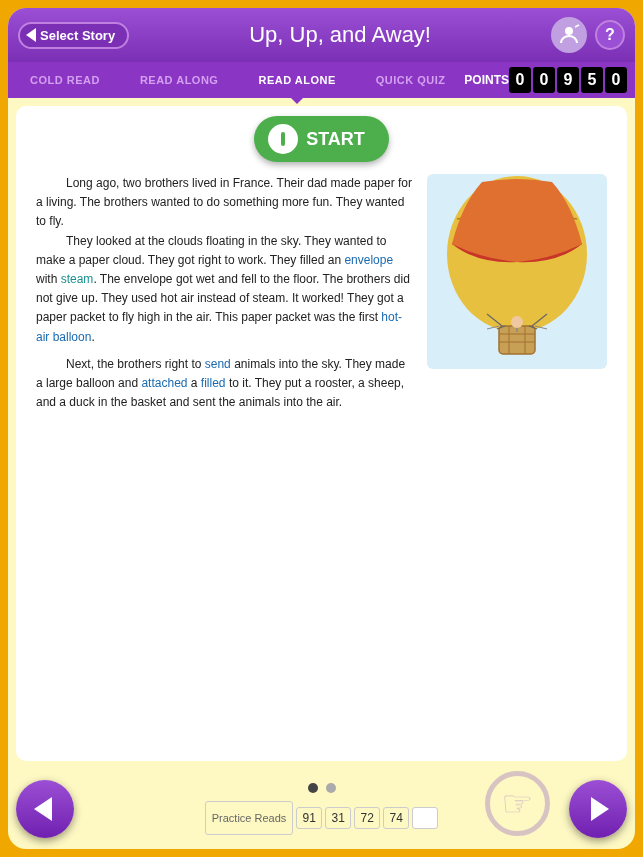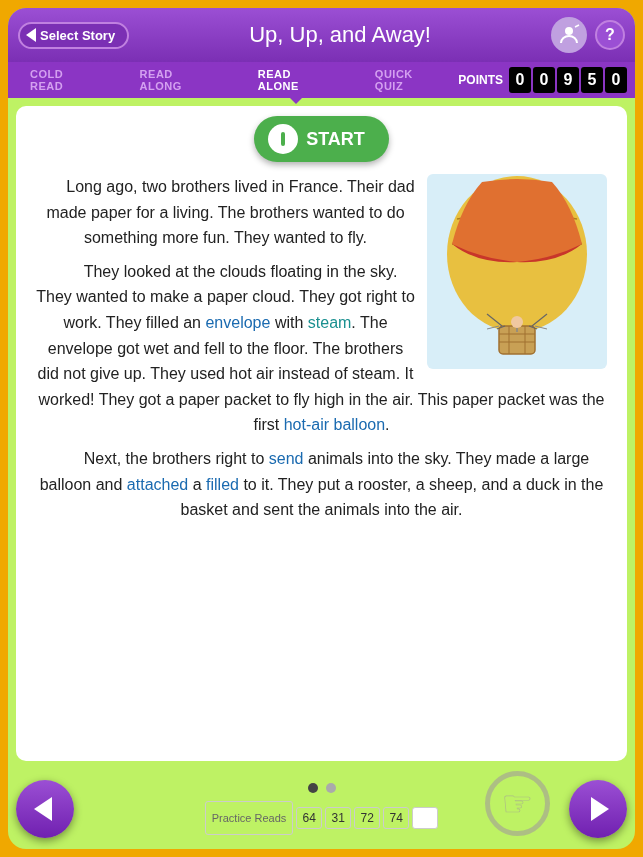--- a/index.html
+++ b/index.html
@@ -8,21 +8,21 @@
       height: 857px;
       background: #f0a800;
       font-family: Arial, sans-serif;
       overflow: hidden;
       position: relative;
     }
 
     .outer-border {
       position: absolute;
       top: 8px; left: 8px; right: 8px; bottom: 8px;
-      background: #bef264;
+      background: #fef9c3;
       border-radius: 18px;
       overflow: hidden;
     }
 
     
     .header {
       background: linear-gradient(to bottom, #9b4fd4, #7b2fb4);
       height: 54px;
       display: flex;
       align-items: center;
@@ -127,21 +127,20 @@
       transform: translateX(-50%);
       width: 0; height: 0;
       border-left: 8px solid transparent;
       border-right: 8px solid transparent;
       border-top: 8px solid #8b35c4;
     }
 
     .points-area {
       display: flex;
       align-items: center;
-      gap: 6px;
     }
 
     .points-label {
       color: white;
       font-size: 12px;
       font-weight: bold;
     }
 
     .points-digits {
       display: flex;
@@ -198,24 +197,23 @@
       color: #4caf4c;
     }
 
     .start-pause {
       width: 4px; height: 14px;
       background: #4caf4c;
       border-radius: 2px;
     }
 
     .story-text {
-      font-size: 16px;
+      font-size: 12px;
       line-height: 1.6;
       color: #222;
-      text-align: center;
     }
 
     .story-text .indent {
       display: inline-block;
       width: 30px;
     }
 
     .balloon-img {
       float: right;
       width: 180px;
@@ -435,21 +433,21 @@
           <line x1="110" y1="155" x2="102" y2="152" stroke="#666" stroke-width="1.2"></line>
           <line x1="60" y1="140" x2="75" y2="152" stroke="#666" stroke-width="1.2"></line>
           <line x1="120" y1="140" x2="105" y2="152" stroke="#666" stroke-width="1.2"></line>
         </svg>
       </div>
 
       <p>
         <span class="indent"></span><span>Long ago, two brothers lived in France. Their dad made paper for a living. The brothers wanted to do something more fun. They wanted to fly.</span>
       </p>
 
-      <p style="margin-top:8px;">
+      <p style="">
         <span class="indent"></span><span>They looked at the clouds floating in the sky. They wanted to make a paper cloud. They got right to work. They filled an</span>
         <span> </span><a class="link-word">envelope</a>
         <span> </span><span>with</span>
         <span> </span><a class="link-word-teal">steam</a><span>. The envelope got wet and fell to the floor. The brothers did not give up. They used hot air instead of steam. It worked! They got a paper packet to fly high in the air. This paper packet was the first</span>
         <span> </span><a class="link-word">hot-air balloon</a><span>.</span>
       </p>
 
       <p style="margin-top:8px;">
         <span class="indent"></span><span>Next, the brothers right to</span>
         <span> </span><a class="link-word">send</a>
@@ -467,21 +465,21 @@
       <div class="chevron-left"></div>
     </button>
 
     <div class="bottom-center">
       <div class="dots">
         <div class="dot active"></div>
         <div class="dot"></div>
       </div>
       <div class="practice-reads">
         <div class="pr-label">Practice Reads</div>
-        <div class="pr-box">64</div>
+        <div class="pr-box">91</div>
         <div class="pr-box">31</div>
         <div class="pr-box">72</div>
         <div class="pr-box">74</div>
         <div class="pr-box empty"></div>
       </div>
     </div>
 
     <div class="touch-icon">
       <div class="touch-circle">
         <span class="touch-hand">☞</span>

